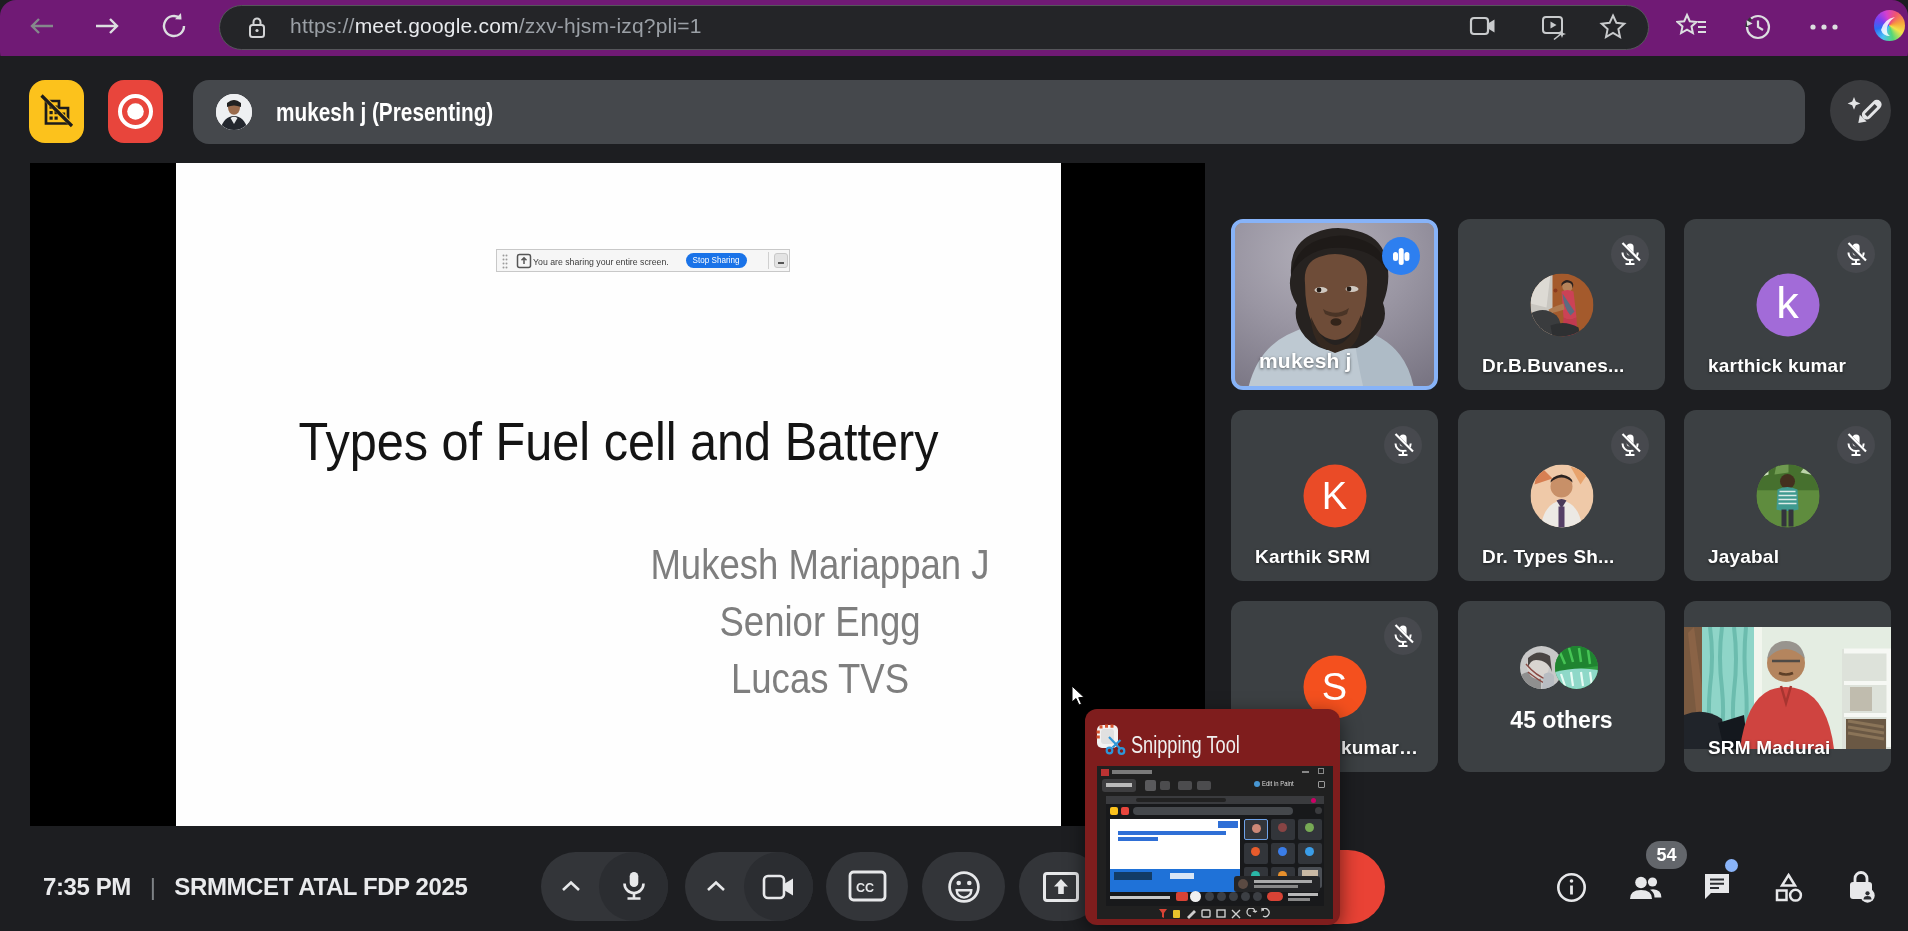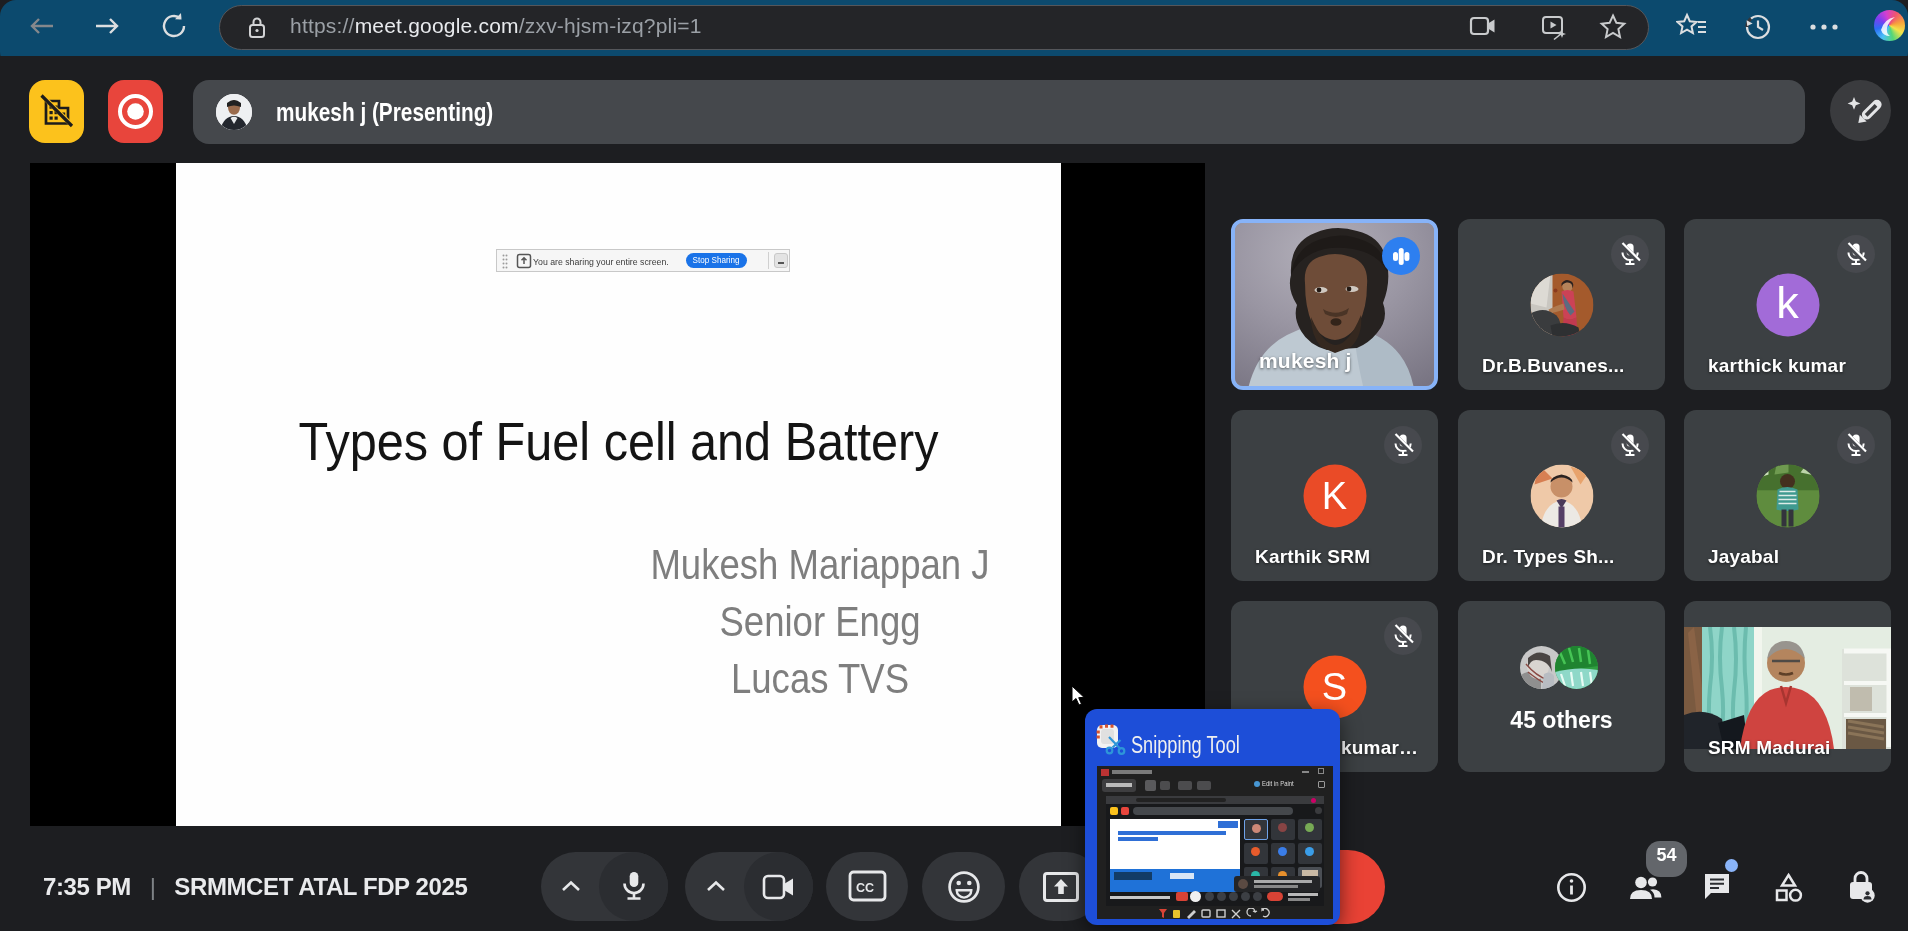--- a/index.html
+++ b/index.html
@@ -1,21 +1,21 @@
 <!DOCTYPE html>
 <html><head>
 <meta charset="utf-8">
 <style>
   * { margin:0; padding:0; box-sizing:border-box; }
   html,body { width:1908px; height:931px; overflow:hidden; background:#1d1e21; }
   body { font-family:"Liberation Sans", sans-serif; position:relative; }
   .abs { position:absolute; }
 
   
-  #chrome { position:absolute; left:0; top:0; width:1908px; height:68px; background:#0c4a6e;border-radius:16px; }
+  #chrome { position:absolute; left:0; top:0; width:1908px; height:68px; background:#701a75;border-radius:16px; }
   #urlpill { position:absolute; left:219px; top:5px; width:1430px; height:45px; border-radius:23px;
              background:#242528; border:1px solid #55565a; }
   .urltxt { position:absolute; left:290px; top:14px; font-size:21px; color:#9ba0a6; white-space:nowrap; letter-spacing:0.2px;}
   .urltxt b { color:#e8eaed; font-weight:normal; }
 
   
   #page { position:absolute; left:0; top:56px; width:1908px; height:875px; background:#1d1e21; }
 
   
   .sqbtn { position:absolute; width:55px; height:63px; border-radius:16px; }
@@ -43,25 +43,25 @@
   .name { position:absolute; left:24px; bottom:13px; font-size:19px; font-weight:bold; color:#fff;
           text-shadow:0 1px 3px rgba(0,0,0,.6); white-space:nowrap; letter-spacing:.2px; }
   .micchip { position:absolute; top:16px; right:16px; width:38px; height:38px; border-radius:50%; background:#47494e; }
   .avatar { position:absolute; left:50%; top:86px; transform:translate(-50%,-50%); width:63px; height:63px;
             border-radius:50%; display:flex; align-items:center; justify-content:center; color:#fff; overflow:hidden;}
 
   
   #btmleft { position:absolute; left:43px; top:817px; font-size:24px; font-weight:bold; color:#e9eaec; letter-spacing:-0.4px;}
   .ctl { position:absolute; top:796px; height:69px; border-radius:35px; background:#333539; }
   .ctl.dark { background:#2b2d31; }
-  .badge54 { position:absolute; left:1646px; top:785px; width:41px; height:36px; border-radius:14px; background:#63666b;
+  .badge54 { position:absolute; left:1646px; top:785px; width:41px; height:28px; border-radius:14px; background:#63666b;
              color:#fff; font-size:18px; font-weight:bold; text-align:center; line-height:28px; }
 
   
-  #snip { position:absolute; left:1085px; top:653px; width:255px; height:216px; border-radius:12px; background:#1d4ed8;
+  #snip { position:absolute; left:1085px; top:653px; width:255px; height:216px; border-radius:12px; background:#7f1d1d;
           box-shadow:0 6px 20px rgba(0,0,0,.55); }
   #snip .title { position:absolute; left:46px; top:23px; font-size:23px; color:#f0f0f0; transform:scaleX(.79); transform-origin:0 0; white-space:nowrap;}
   #thumb { position:absolute; left:12px; top:57px; width:236px; height:153px; background:#202020; overflow:hidden;}
 </style>
 </head>
 <body>
 
 <div id="chrome">
   <svg class="abs" style="left:28px;top:12px" width="28" height="28" viewBox="0 0 28 28">
     <path d="M25 14 H5 M11 7 L4 14 L11 21" stroke="#85888c" stroke-width="2.4" fill="none"></path>

